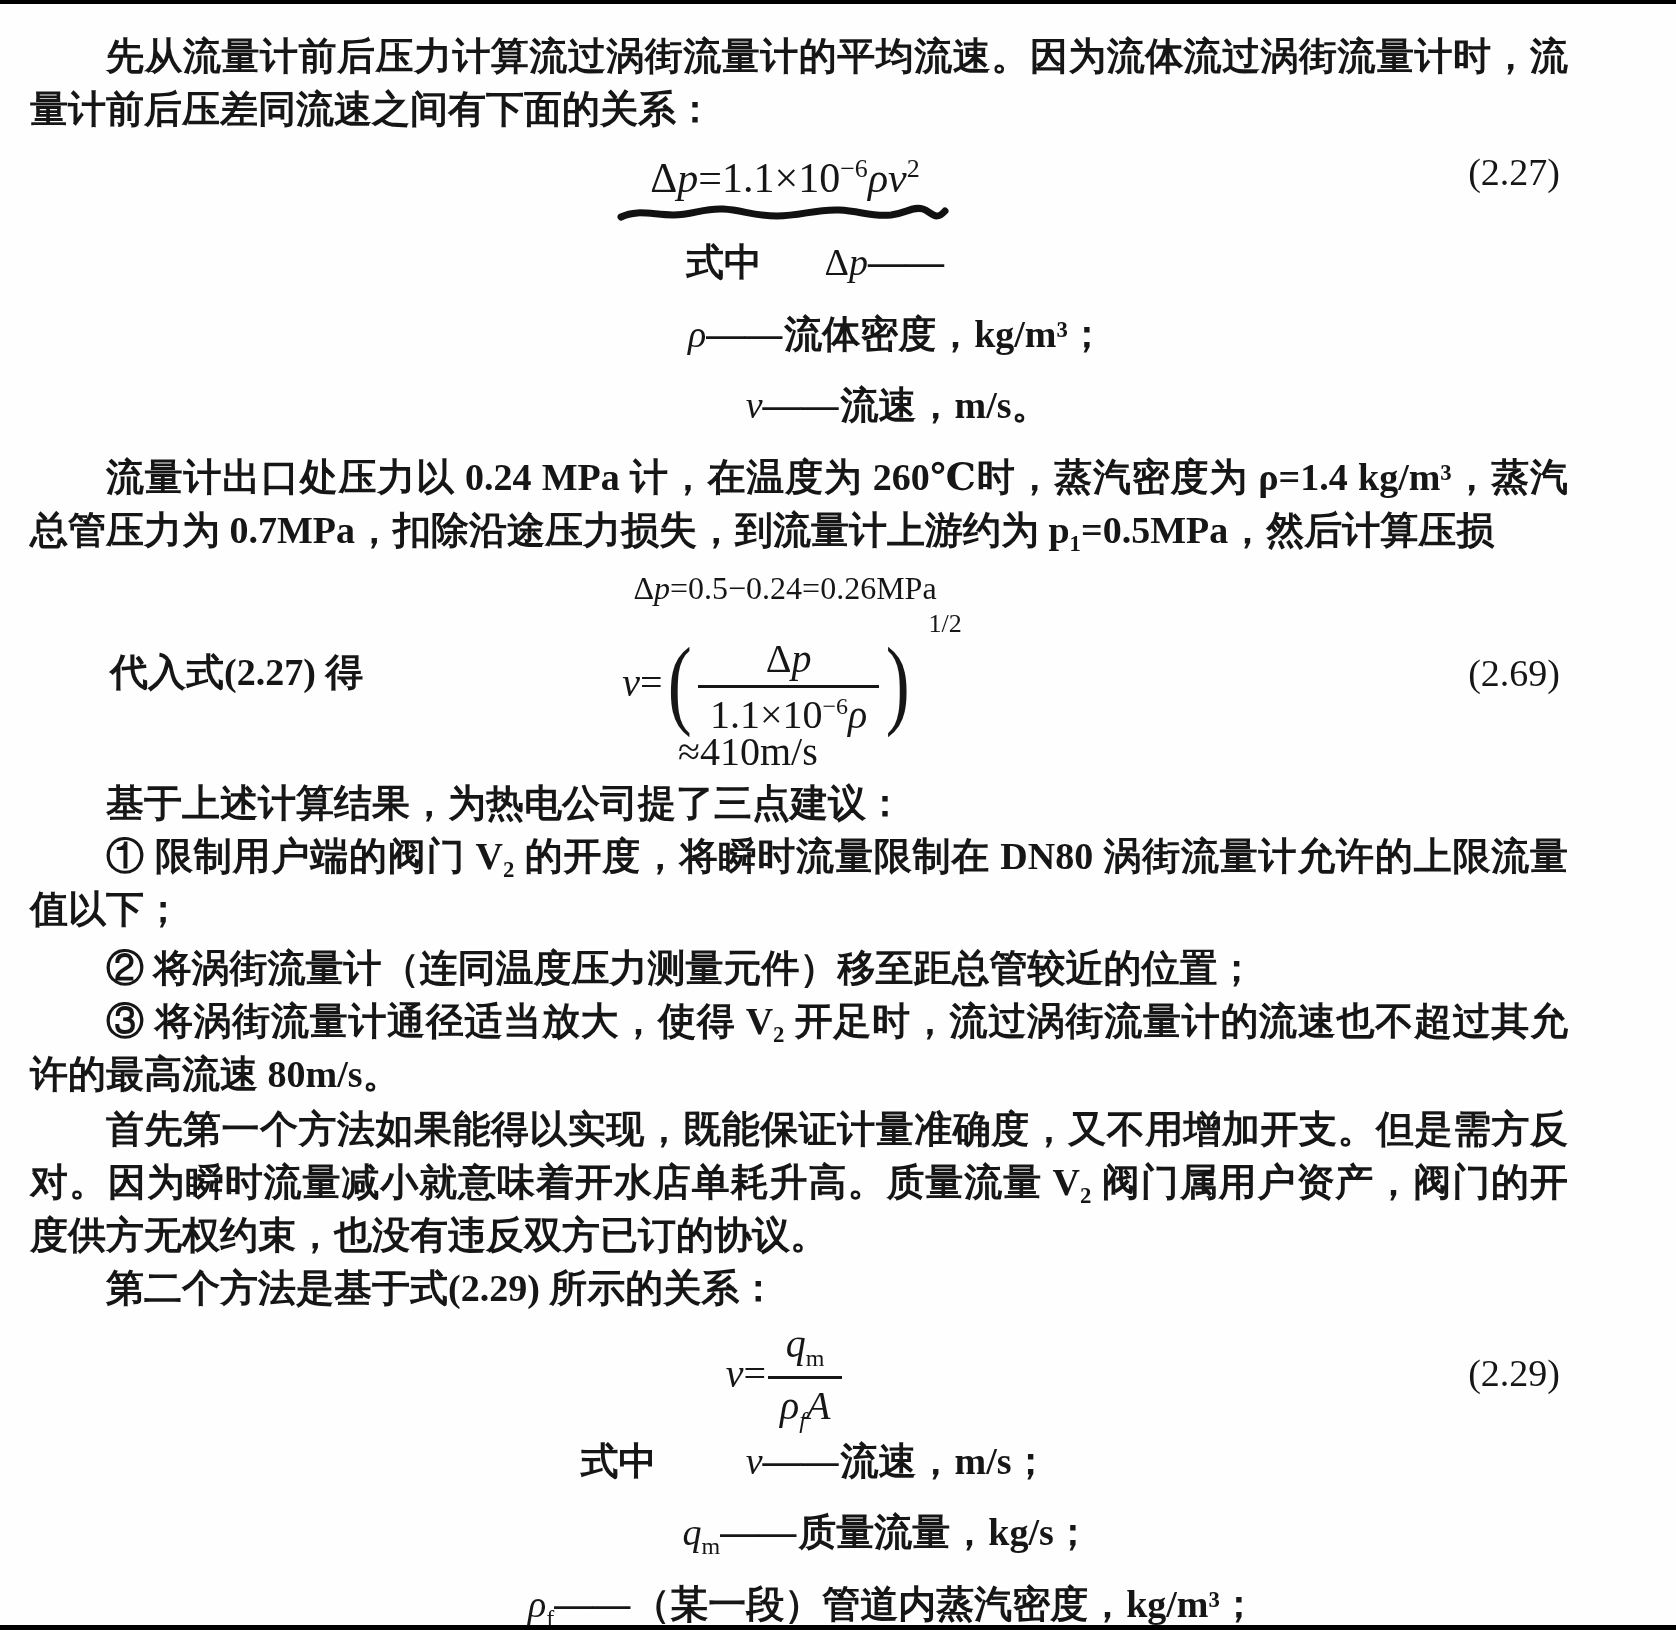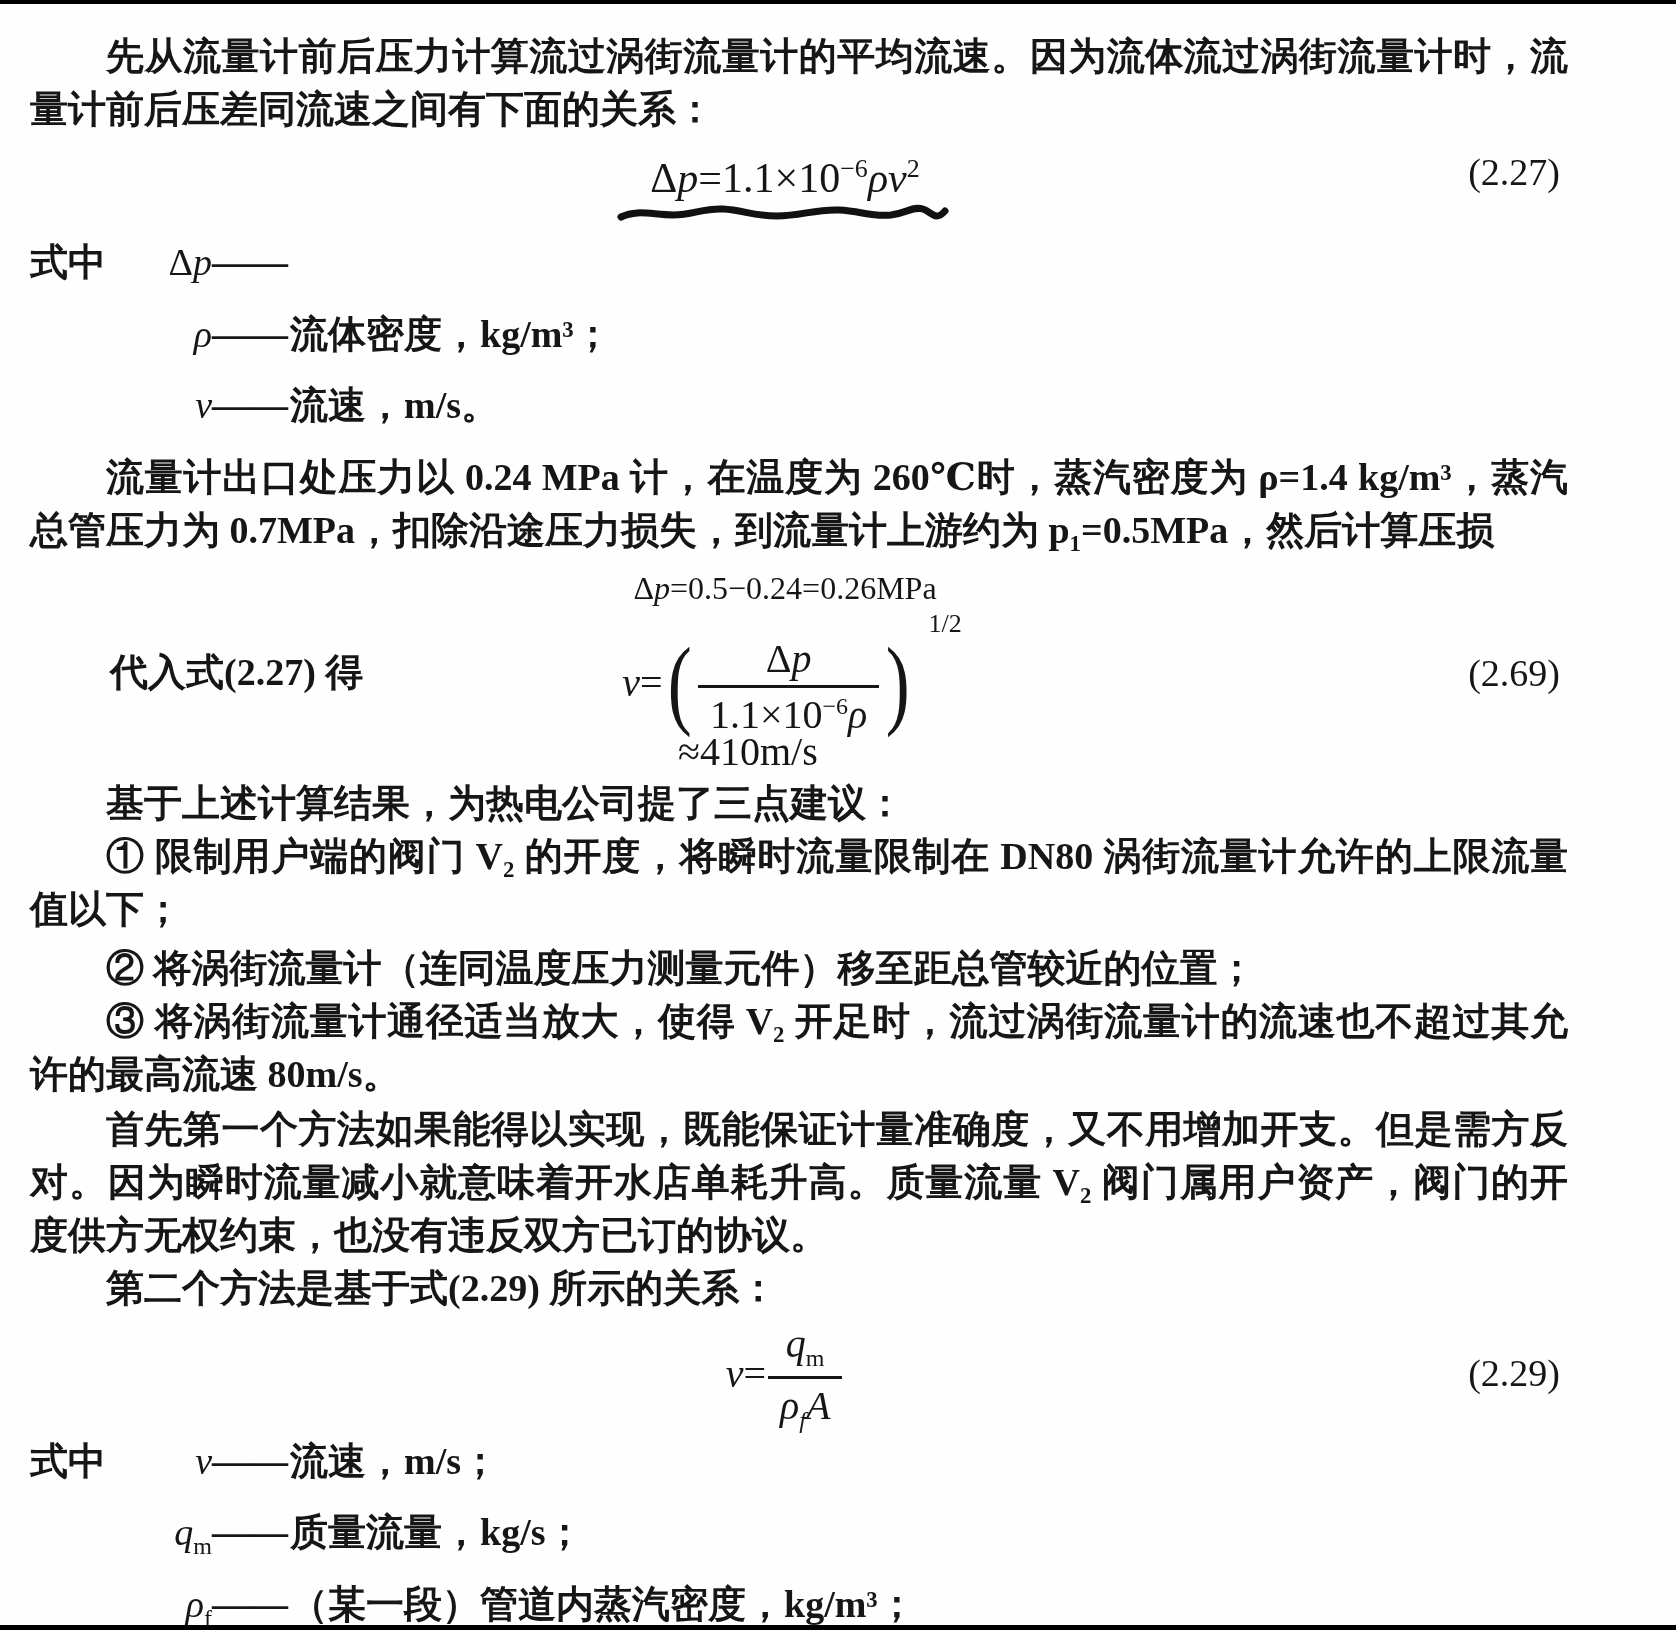--- a/index.html
+++ b/index.html
@@ -52,20 +52,21 @@
   .eq27 .mathline sup { font-size: 26px; }
   .eq27 .eqlabel { top: 6px; font-family: Liberation Serif, serif; }
   .wavy { display: block; margin: -3px auto 0; }
 
   
   .defrow {
     display: flex; align-items: baseline;
     width: 1570px;
     font-size: 38px; line-height: 53px;
     margin-bottom: 5px;
+    justify-content: center;
   }
   .def-label { flex: none; width: 108px; }
   .def-term  { flex: none; width: 74px; text-align: right; font-weight: 400; }
   .def-term sub { font-size: 24px; font-style: normal; }
   .def-dash  { flex: none; }
   .def-desc  { flex: none; padding-left: 2px; }
 
   
   .eqdp { margin-top: 6px; }
   .eqdp .mathline { font-size: 32px; line-height: 50px; font-weight: 400; }

